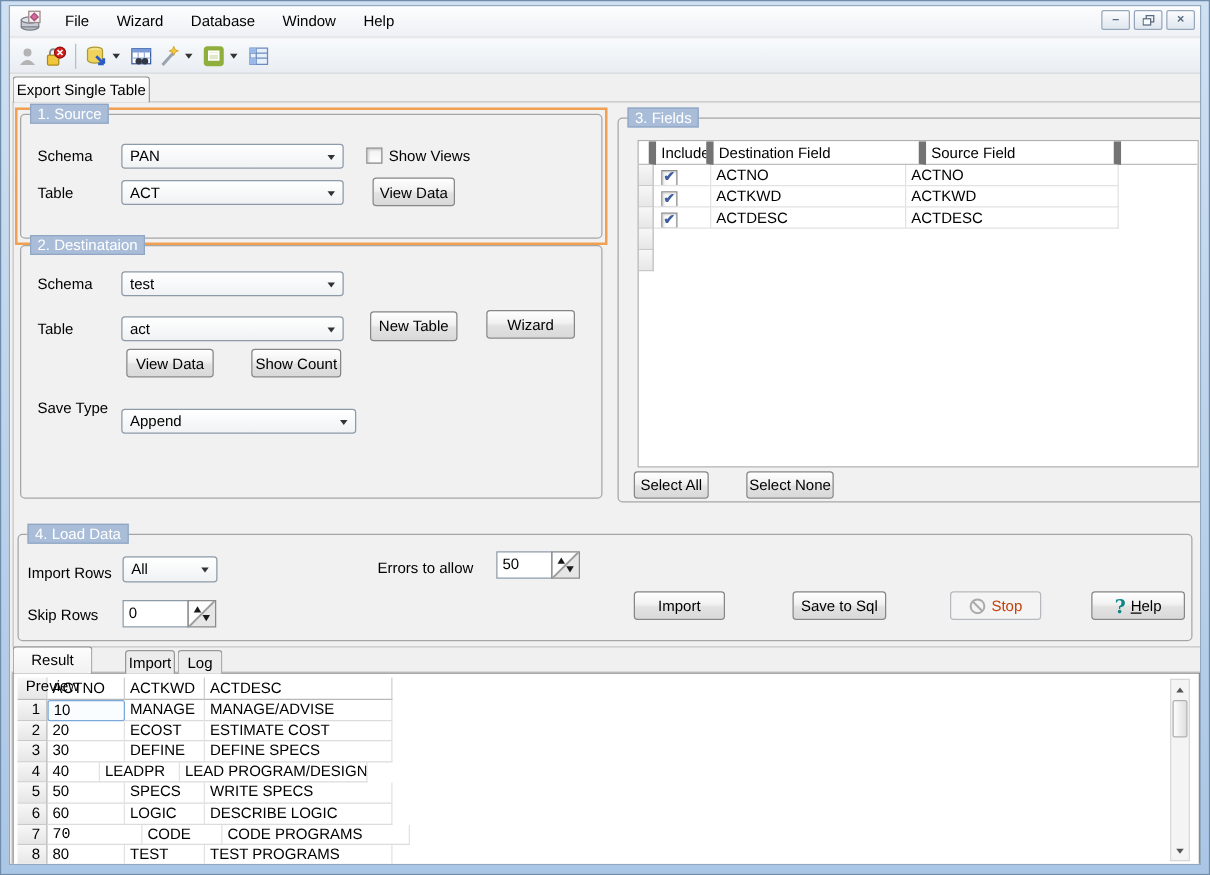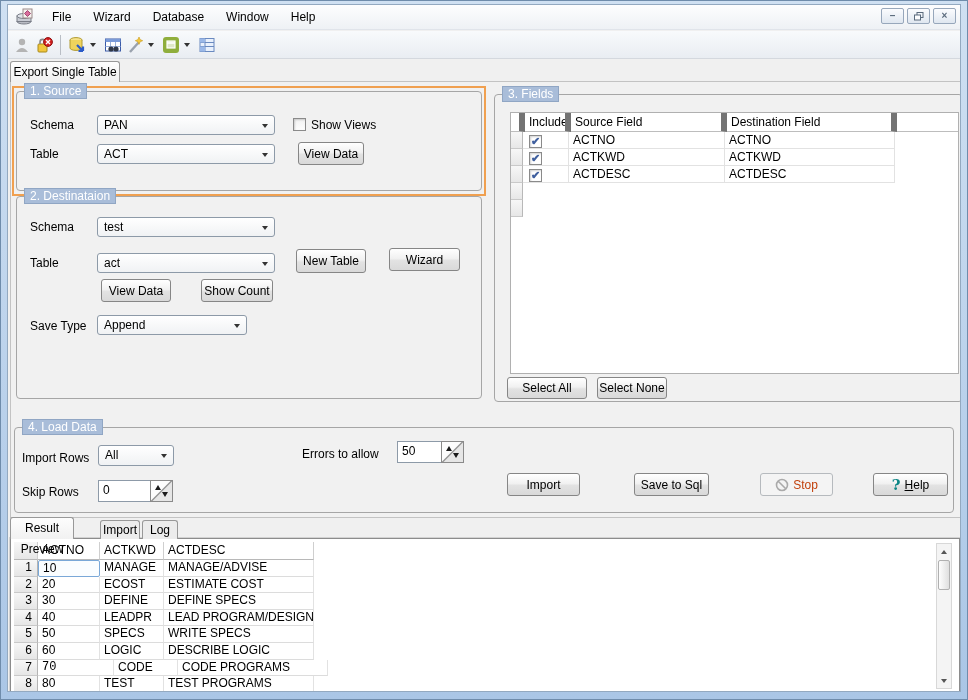--- a/index.html
+++ b/index.html
@@ -205,34 +205,34 @@
       <span class="val">act</span>
       <span class="arr tri-dn"></span>
     </div>
     <div class="btn" style="left:288px;top:244px;width:70px;height:24px;">New Table</div>
     <div class="btn" style="left:381px;top:243px;width:71px;height:23px;">Wizard</div>
 
     <div class="btn" style="left:93px;top:274px;width:70px;height:23px;">View Data</div>
     <div class="btn" style="left:193px;top:274px;width:72px;height:23px;">Show Count</div>
 
     <div class="lbl" style="left:22px;top:314px;">Save Type</div>
-    <div class="combo" style="left:89px;top:310px;width:150px;">
+    <div class="combo" style="left:89px;top:322px;width:188px;">
       <span class="val">Append</span>
       <span class="arr tri-dn"></span>
     </div>
 
     <div class="group" style="left:486px;top:89px;width:469px;height:308px;"></div>
     <div class="glabel" style="left:494px;top:81px;">3. Fields</div>
 
     <div class="fgrid" style="left:502px;top:107px;width:449px;height:262px;">
       <div class="frow fhead">
         <div class="fcell fsel" style="height:19px;"></div>
         <div class="fcell" style="width:46px;">Include</div>
+        <div class="fcell" style="width:170px;">Destination Field</div>
         <div class="fcell" style="width:156px;">Source Field</div>
-        <div class="fcell" style="width:170px;">Destination Field</div>
         <div class="fcell" style="flex:1;border-right:none;"></div>
       </div>
       <div class="frow">
         <div class="fcell fsel"></div>
         <div class="fcell" style="width:46px;">
           <span class="cbox" style="position:relative;left:2px;top:1px;display:inline-flex;">
               <span class="chk">✔</span>
             </span>
         </div>
         <div class="fcell" style="width:156px;">ACTNO</div>
@@ -262,21 +262,21 @@
         <div class="fcell" style="flex:1;border-right:none;border-bottom:none;"></div>
       </div>
       <div class="frow">
           <div class="fcell fsel"></div>
         </div>
       <div class="frow">
           <div class="fcell fsel"></div>
         </div>
     </div>
 
-    <div class="btn" style="left:499px;top:372px;width:80px;height:22px;">Select All</div>
+    <div class="btn" style="left:499px;top:372px;width:60px;height:22px;">Select All</div>
     <div class="btn" style="left:589px;top:372px;width:70px;height:22px;">Select None</div>
 
     <div class="group" style="left:6px;top:422px;width:940px;height:86px;"></div>
     <div class="glabel" style="left:14px;top:414px;">4. Load Data</div>
 
     <div class="lbl" style="left:14px;top:446px;">Import Rows</div>
     <div class="combo" style="left:90px;top:440px;width:76px;height:21px;">
       <span class="val">All</span>
       <span class="arr tri-dn"></span>
     </div>
@@ -334,21 +334,21 @@
           <div class="pcell" style="width:150px;">ESTIMATE COST</div>
         </div>
         <div class="prow">
           <div class="pcell pnum">3</div>
           <div class="pcell" style="width:62px;">30</div>
           <div class="pcell" style="width:64px;">DEFINE</div>
           <div class="pcell" style="width:150px;">DEFINE SPECS</div>
         </div>
         <div class="prow">
           <div class="pcell pnum">4</div>
-          <div class="pcell" style="width:62px;">40</div>
+          <div class="pcell" style="width:42px;">40</div>
           <div class="pcell" style="width:64px;">LEADPR</div>
           <div class="pcell" style="width:150px;">LEAD PROGRAM/DESIGN</div>
         </div>
         <div class="prow">
           <div class="pcell pnum">5</div>
           <div class="pcell" style="width:62px;">50</div>
           <div class="pcell" style="width:64px;">SPECS</div>
           <div class="pcell" style="width:150px;">WRITE SPECS</div>
         </div>
         <div class="prow">

